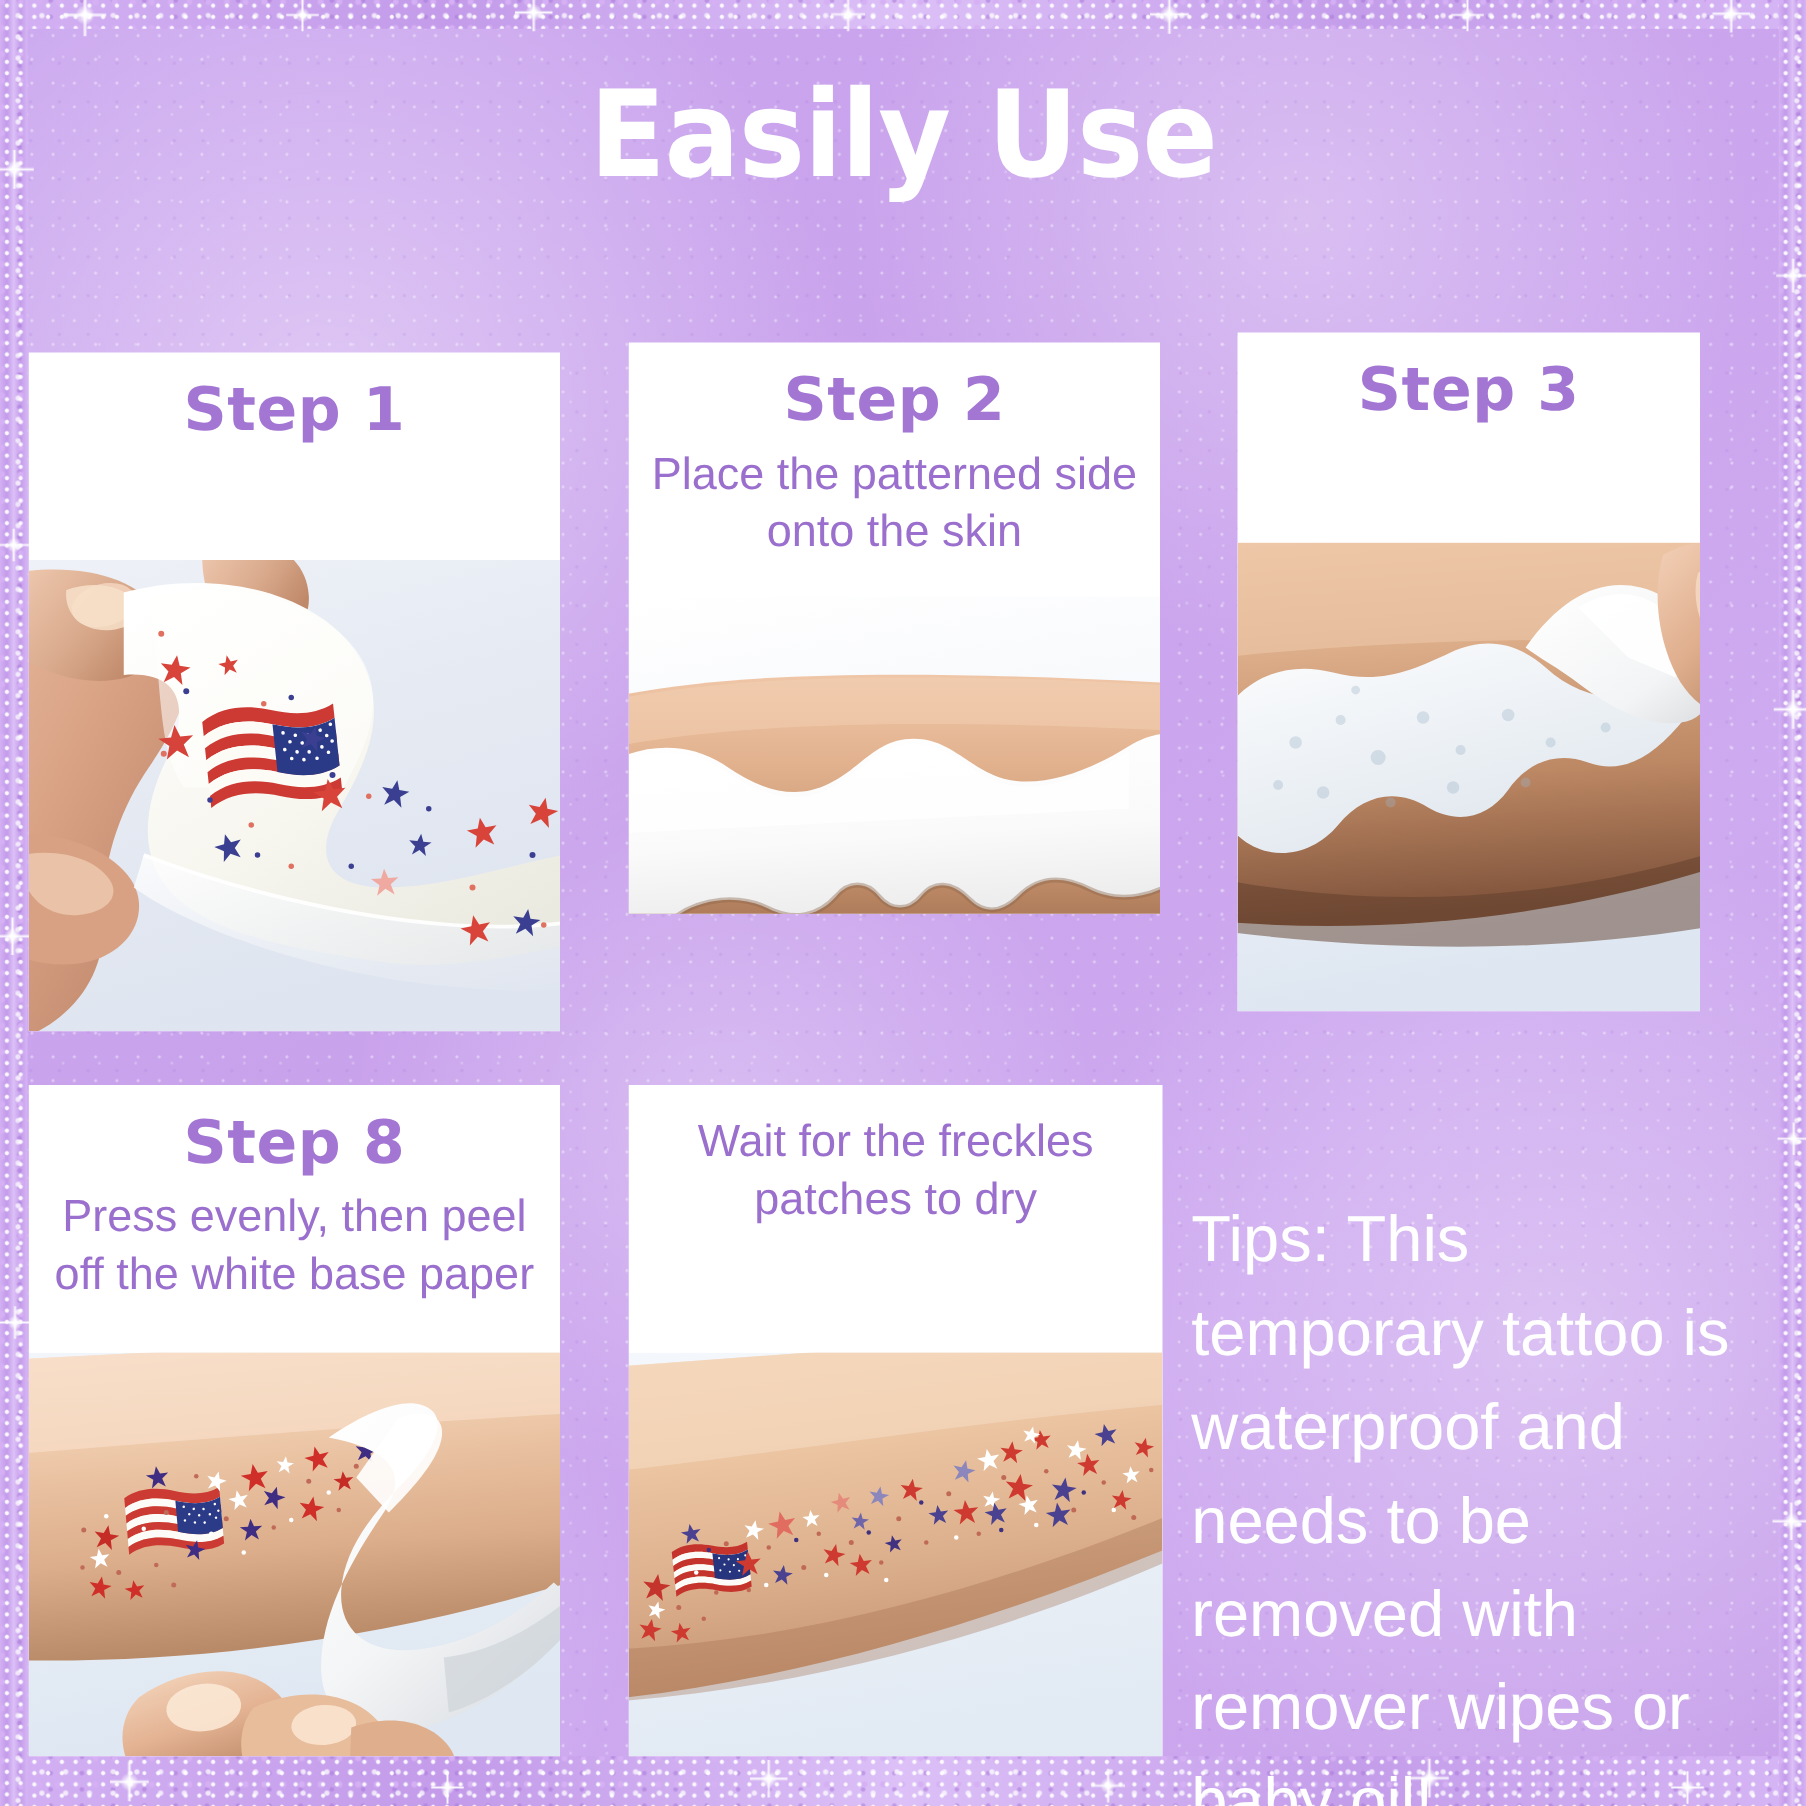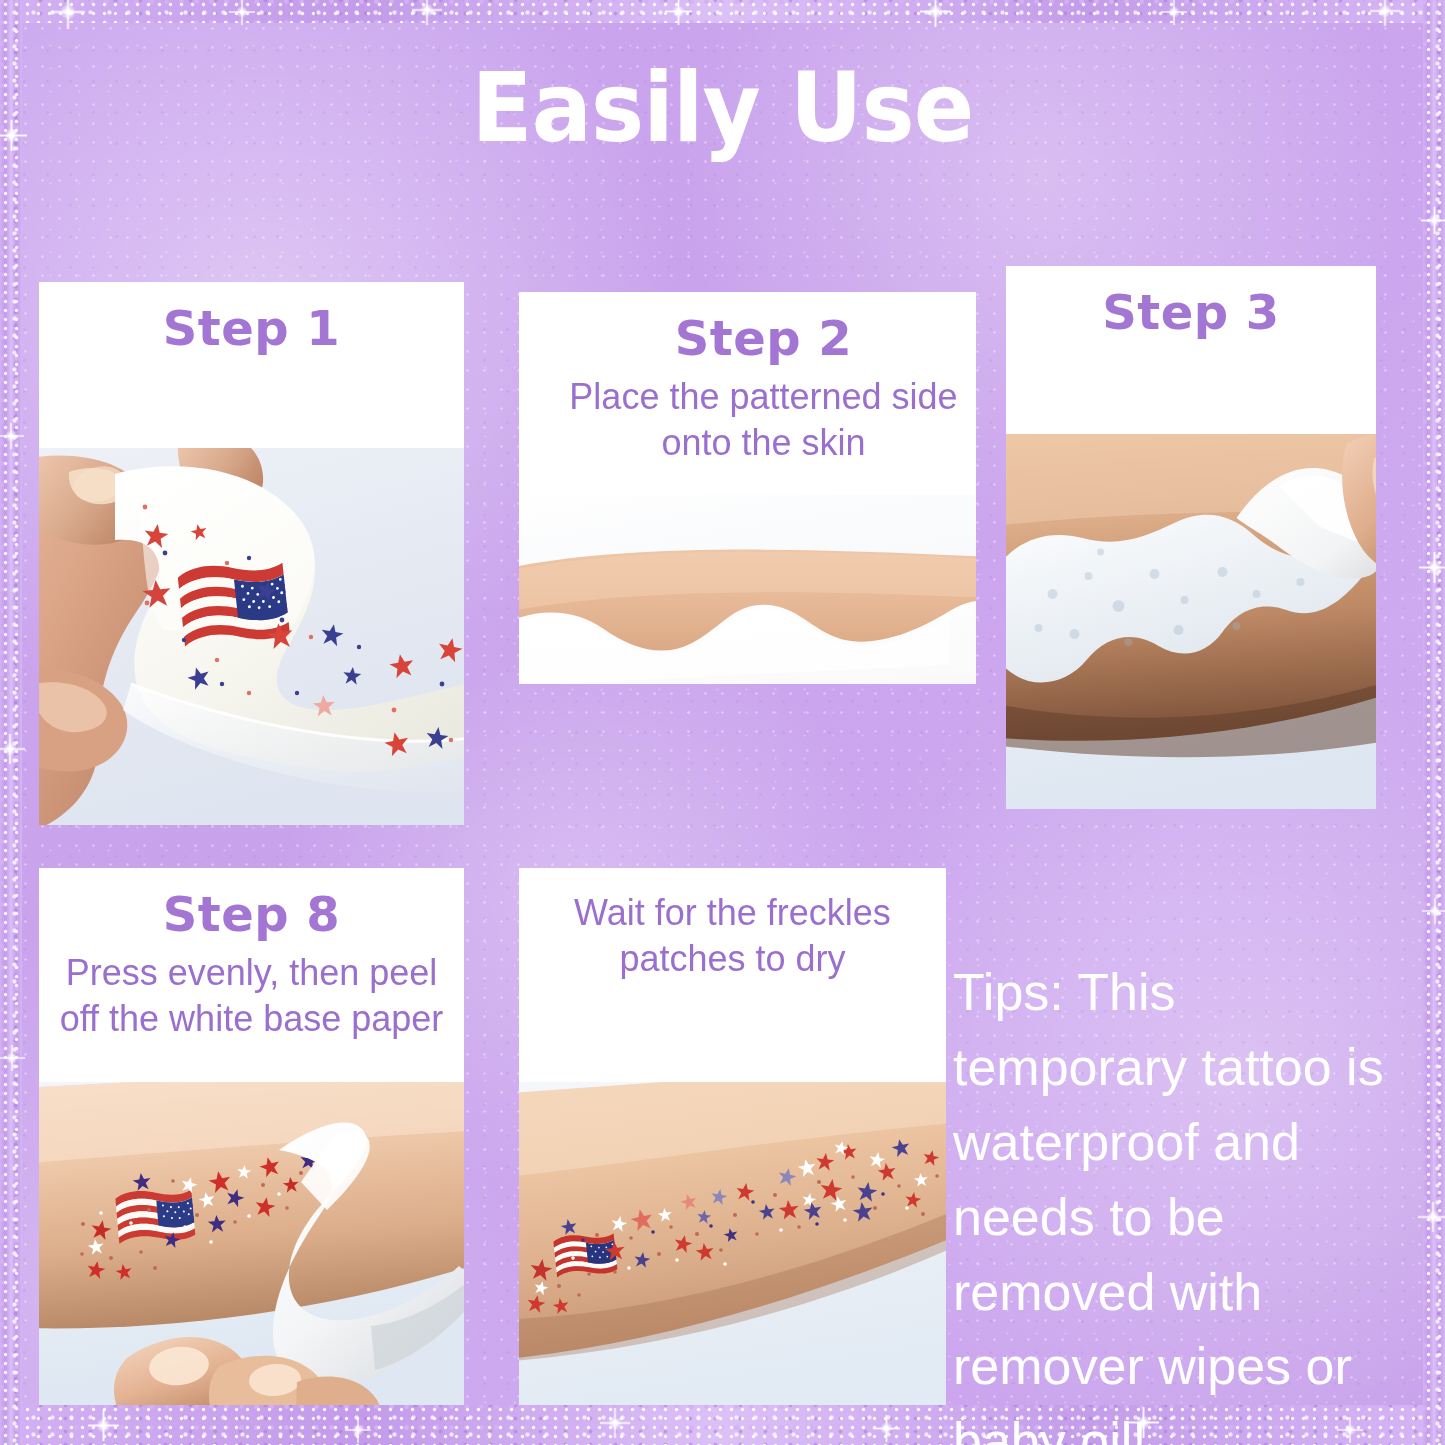--- a/index.html
+++ b/index.html
@@ -93,21 +93,20 @@
     letter-spacing: -1px;
     transform: scaleX(0.93);
     user-select: none;
   }
 
   
   .card {
     position: absolute;
     background: #ffffff;
     overflow: hidden;
-    margin-left: 16px;
   }
   .card-text {
     padding: 22px 12px 6px 12px;
     text-align: center;
   }
   .step-title {
     font-family: "DejaVu Sans", sans-serif;
     font-weight: bold;
     font-size: 48px;
     color: #a376d4;
@@ -301,21 +300,21 @@
                 <circle cx="272" cy="189" r="2.2"></circle>
               <circle cx="355" cy="262" r="2.4"></circle>
                 <circle cx="412" cy="292" r="2.2"></circle>
             </g>
           </g>
         </g>
       </svg>
     </div>
   </div>
 
-  <div class="card" style="left:503px; top:292px; width:425px; height:392px;padding-left:32px;">
+  <div class="card" style="left:503px; top:274px; width:425px; height:457px;">
     <div class="card-text">
       <div class="step-title">Step 2</div>
       <div class="step-desc">Place the patterned side onto the skin</div>
     </div>
     <div class="card-photo" style="top:203px; height:340px;">
       <svg class="photo-svg" viewBox="0 0 425 340" preserveAspectRatio="xMidYMid slice">
         <defs>
           <linearGradient id="s2bg" x1="0" y1="0" x2="0.2" y2="1">
             <stop offset="0%" stop-color="#ffffff"></stop>
             <stop offset="60%" stop-color="#f4f6fa"></stop>

